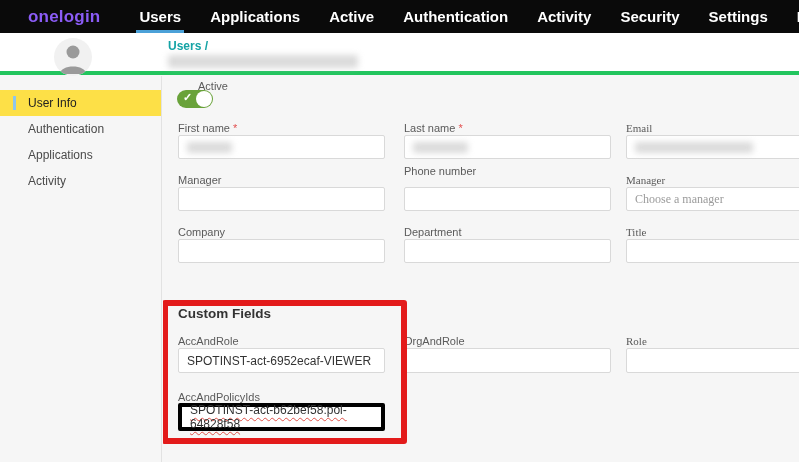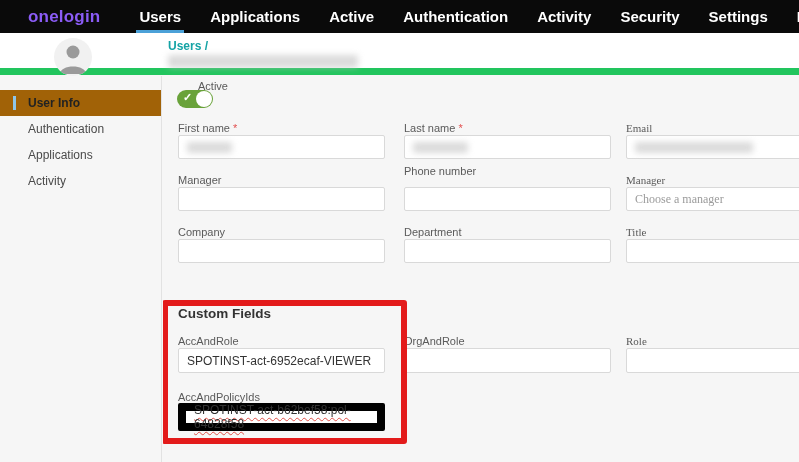--- a/index.html
+++ b/index.html
@@ -12,45 +12,45 @@
   .logo { color:#8b5cf6; font-size:17px; font-weight:700; letter-spacing:.2px;
           display:flex; align-items:center; margin-left:28px; }
   .nav-items { display:flex; align-items:stretch; margin-left:36px; }
   .nav-item { position:relative; color:#fff; font-size:15px; font-weight:700;
               display:flex; align-items:center; padding:0 3px; margin-right:23px; cursor:pointer; }
   .nav-item .underline { position:absolute; left:0; right:0; bottom:0; height:3px; background:#4ba1d8; display:none; }
   .nav-item.active .underline { display:block; }
 
   
   .header { position:absolute; top:33px; left:0; width:799px; height:42px; background:#fff;
-            border-bottom:7px solid #22c55e; z-index:4; }
+            border-bottom:4px solid #22c55e; z-index:4; }
   .avatar { position:absolute; left:54px; top:5px; width:38px; height:38px; border-radius:50%;
             background:#f1f1f1; overflow:hidden; }
   .crumb { position:absolute; left:168px; top:6px; color:#14a3a5; font-size:12px; font-weight:700; cursor:pointer; }
   .redact { background:#bdbdbd; border-radius:2px; filter:blur(3px); opacity:.55; }
   .name-redact { position:absolute; left:168px; top:22px; width:190px; height:13px; }
 
   
   .sidebar { position:absolute; top:76px; left:0; width:162px; height:386px; background:#f6f6f6;
              border-right:1px solid #e2e2e2; padding-top:14px; }
   .side-item { position:relative; height:26px; display:flex; align-items:center; padding-left:28px;
                font-size:12px; color:#4a4a4a; cursor:pointer; }
-  .side-item.active { font-weight:700; color:#222; background:#a16207; }
+  .side-item.active { font-weight:400; color:#222; background:#fde047; }
   .side-item.active .sidebar-bar { position:absolute; left:13px; top:6px; width:3px; height:14px; background:#8fc6e9; }
 
   
   .main { position:absolute; top:76px; left:163px; width:636px; height:386px; overflow:hidden; }
   .lbl { position:absolute; font-size:11px; color:#5a5a5a; white-space:nowrap; }
   .req { color:#e25050; margin-left:3px; }
   .inp { position:absolute; width:207px; height:24px; background:#fff; border:1px solid #d9d9d9;
          border-radius:2px; font-size:12px; color:#333; padding:0 8px;
          font-family:"Liberation Sans", sans-serif; display:flex; align-items:center; }
   input.inp { display:block; line-height:22px; }
   input.inp::placeholder { color:#9b9b9b; }
-  .inp.focused { border:8px solid #000000; height:28px; }
+  .inp.focused { border:4px solid #000000; height:28px; }
   .val-redact { height:11px; }
   .squiggle { text-decoration:underline; text-decoration-style:wavy; text-decoration-color:#e0524a;
               text-decoration-thickness:1px; text-underline-offset:3px; }
 
   
   .toggle { position:absolute; left:14px; top:14px; width:36px; height:18px; border-radius:9px;
             background:#69a23a; cursor:pointer; }
   .toggle .knob { position:absolute; right:1px; top:1px; width:16px; height:16px; border-radius:50%; background:#fff; }
   .toggle .check { position:absolute; left:6px; top:1px; color:#fff; font-size:11px; font-weight:700; }
 

